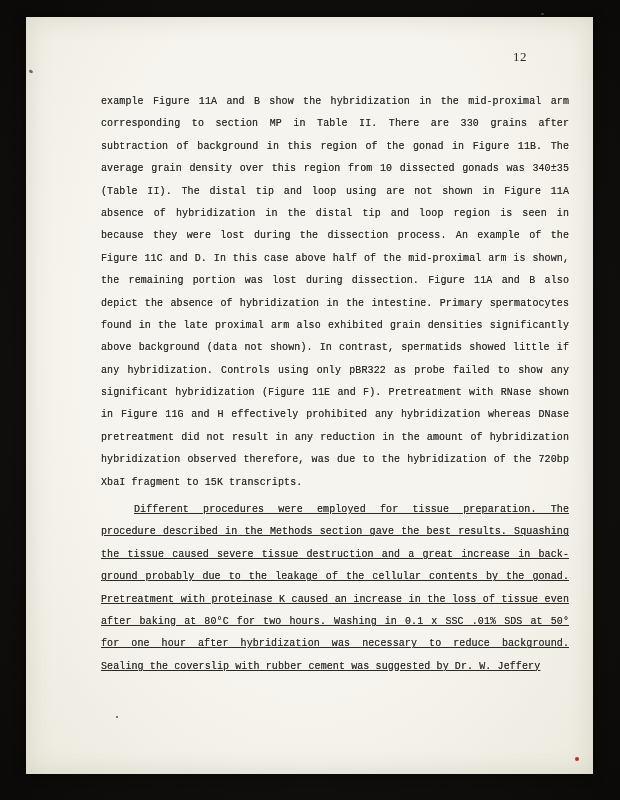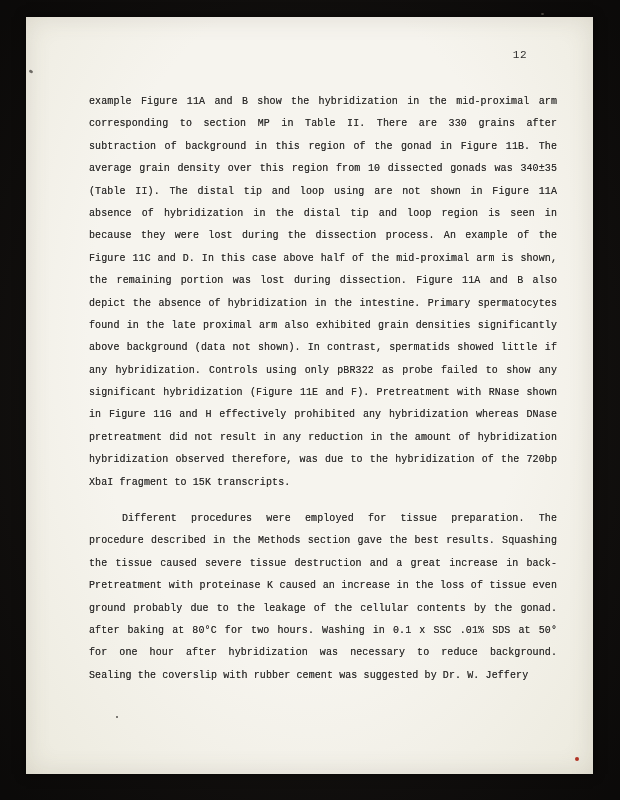--- a/index.html
+++ b/index.html
@@ -34,36 +34,37 @@
       #f2f0ea;
     box-shadow:
       0 0 10px rgba(0,0,0,0.6),
       inset 0 0 26px rgba(90,80,60,0.14);
   }
 
   .page-number {
     position: absolute;
     top: 32px;
     right: 66px;
-    font-size: 11px;
+    font-size: 13px;
     color: #2d2c2b;
     letter-spacing: 0.5px;
+    font-family: Liberation Serif, serif;
   }
 
   .body-text {
     position: absolute;
     top: 74px;
-    left: 63px;
+    left: 75px;
     width: 468px;
     color: #2b2a29;
     font-size: 10px;
   }
 
   .paragraph { margin: 0; }
-  .paragraph + .paragraph { margin-top: 14px; }
+  .paragraph + .paragraph { margin-top: 5px; text-decoration: underline; }
 
   .line {
     height: 22.4px;
     line-height: 22.4px;
     text-align: justify;
     text-align-last: justify;
     letter-spacing: 0.1px;
     
     text-shadow: 0 0 0.4px rgba(43,42,41,0.65);
   }
@@ -125,22 +126,22 @@
           <div class="line">significant hybridization (Figure 11E and F).  Pretreatment with RNase shown</div>
           <div class="line">in Figure 11G and H effectively prohibited any hybridization whereas DNase</div>
           <div class="line">pretreatment did not result in any reduction in the amount of hybridization</div>
           <div class="line">hybridization observed therefore, was due to the hybridization of the 720bp</div>
           <div class="line last">XbaI fragment to 15K transcripts.</div>
         </div>
         <div class="paragraph">
           <div class="line first-indent">Different procedures were employed for tissue preparation.  The</div>
           <div class="line">procedure described in the Methods section gave the best results.  Squashing</div>
           <div class="line">the tissue caused severe tissue destruction and a great increase in back-</div>
+          <div class="line">ground probably due to the leakage of the cellular contents by the gonad.</div>
           <div class="line">Pretreatment with proteinase K caused an increase in the loss of tissue even</div>
-          <div class="line">ground probably due to the leakage of the cellular contents by the gonad.</div>
           <div class="line">after baking at 80°C for two hours.  Washing in 0.1 x SSC .01% SDS at 50°</div>
           <div class="line">for one hour after hybridization was necessary to reduce background.</div>
           <div class="line last">Sealing the coverslip with rubber cement was suggested by Dr. W. Jeffery</div>
         </div>
       </div>
 
   </div>
 
   <div class="speck speck-left-mark"></div>
   <div class="speck speck-bottom-dot"></div>

